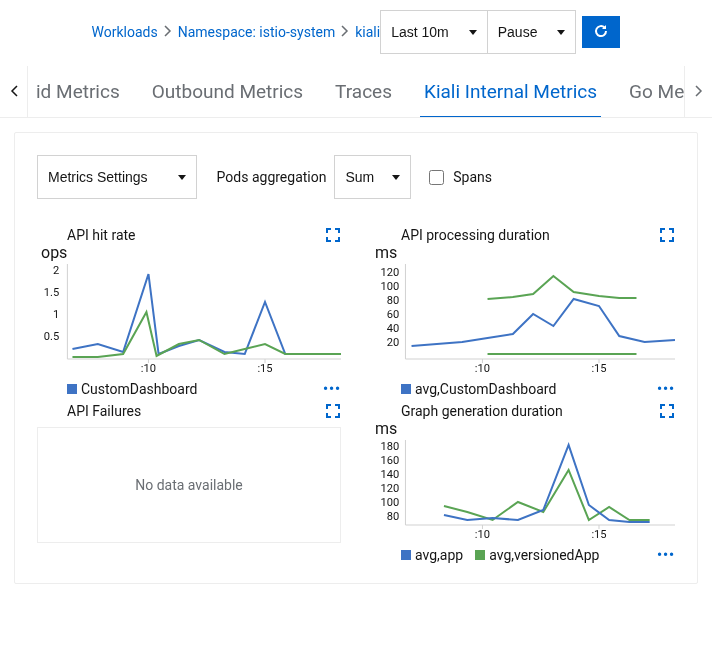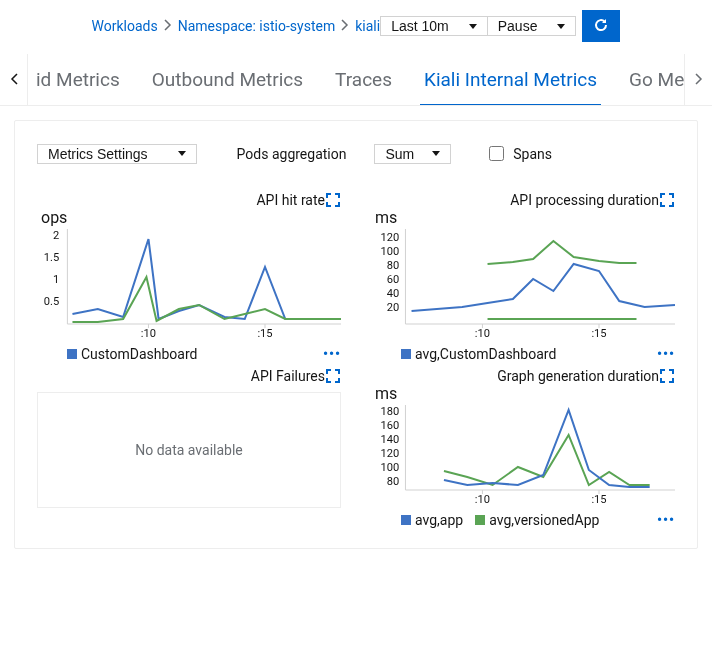--- a/index.html
+++ b/index.html
@@ -51,21 +51,21 @@
   .dropdown-btn {
     border: 1px solid var(--border);
     background: #fff;
     padding: 6px 10px;
     display: flex;
     align-items: center;
     gap: 20px;
     font-size: 14px;
     color: var(--text);
     cursor: pointer;
-    height: 20px;
+    height: 44px;
     border-radius: 0;
   }
   .dropdown-btn + .dropdown-btn { border-left: none; }
   .refresh-btn {
     background: var(--blue);
     border: 1px solid var(--blue);
     color: #fff;
     width: 38px;
     height: 32px;
     display: inline-flex;
@@ -131,21 +131,21 @@
   .card {
     margin: 14px;
     border: 1px solid var(--light-border);
     background: #fff;
     padding: 22px 22px 20px 22px;
     border-radius: 2px;
   }
   .settings-row {
     display: flex;
     align-items: center;
-    gap: 34px;
+    gap: 14px;
     margin-bottom: 28px;
   }
   .settings-row .lbl {
     color: var(--text);
     font-size: 14px;
     margin-left: 6px;
   }
   .checkbox-wrap {
     display: flex;
     align-items: center;
@@ -161,21 +161,21 @@
   .charts {
     display: grid;
     grid-template-columns: 1fr 1fr;
     gap: 6px 30px;
   }
   .chart-block {
     position: relative;
   }
   .chart-header {
     display: flex;
-    justify-content: flex-end;
+    justify-content: space-between;
     align-items: flex-start;
     margin-bottom: 0;
   }
   .chart-title {
     font-size: 14px;
     color: var(--text);
     margin-left: 30px;
   }
   .expand-icon {
     color: var(--blue);

